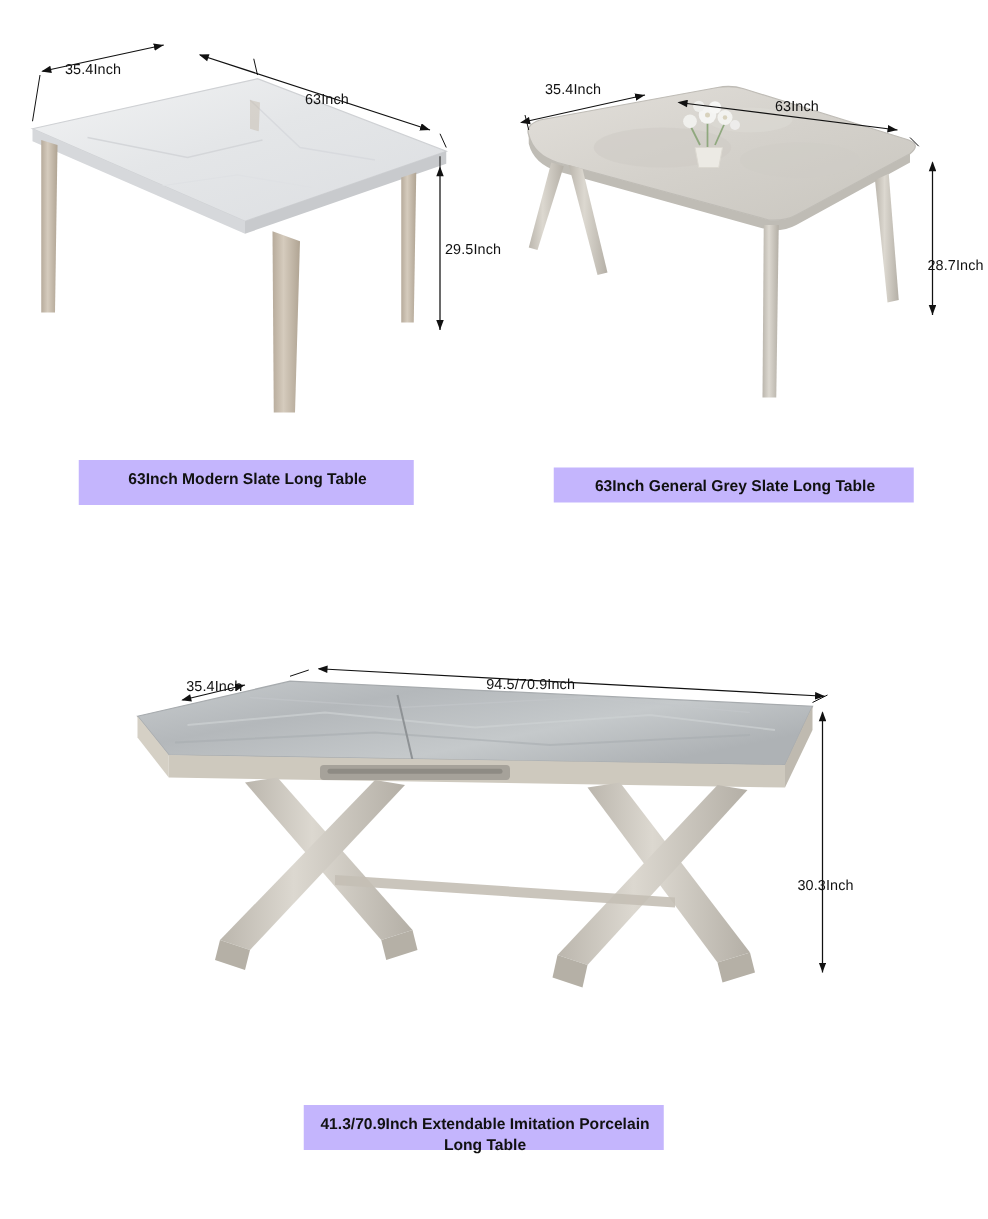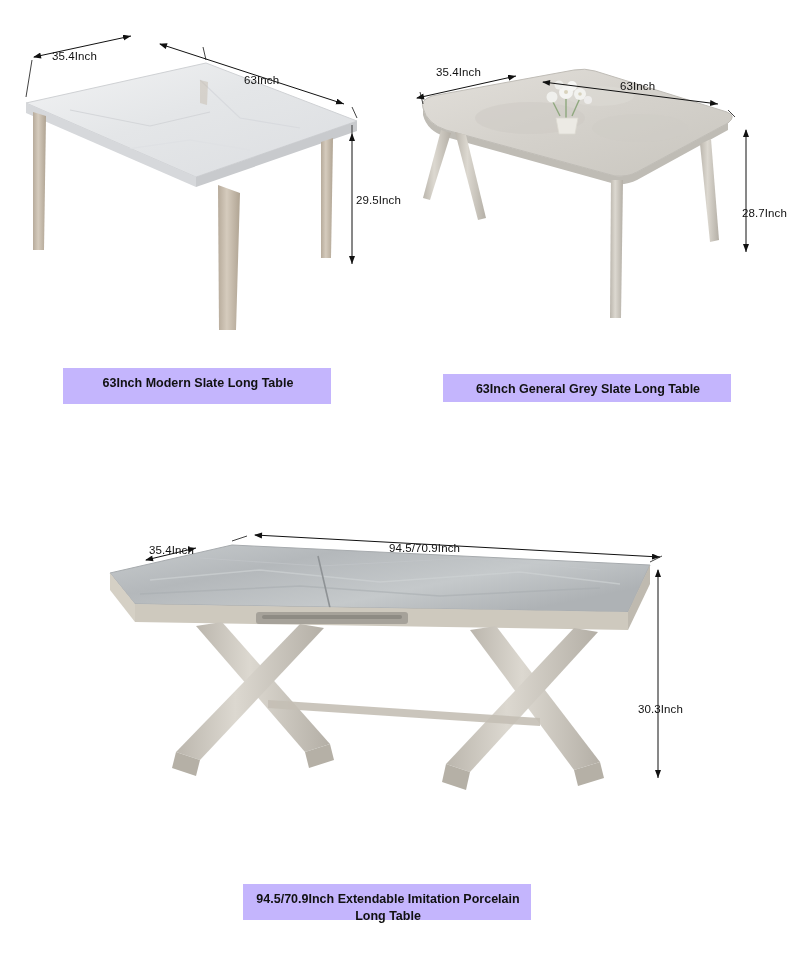--- a/index.html
+++ b/index.html
@@ -209,15 +209,15 @@
   <span class="dim" style="left:742px; top:207px;">28.7Inch</span>
 
   <span class="dim" style="left:149px; top:544px;">35.4Inch</span>
   <span class="dim" style="left:389px; top:528px;margin-top:14px;">94.5/70.9Inch</span>
   <span class="dim" style="left:638px; top:703px;">30.3Inch</span>
 
   <div class="caption" style="left:63px; top:368px; width:268px; height:36px;">63Inch Modern Slate Long Table</div>
 
   <div class="caption" style="left:443px; top:374px; width:288px; height:28px;">63Inch General Grey Slate Long Table</div>
 
-  <div class="caption" style="left:243px; top:884px; width:288px; height:36px;">94.5/70.9Inch Extendable Imitation Porcelain Long Table</div>
+  <div class="caption" style="left:243px; top:884px; width:288px; height:36px;">41.3/70.9Inch Extendable Imitation Porcelain Long Table</div>
 
 </div>
 
 </body></html>

